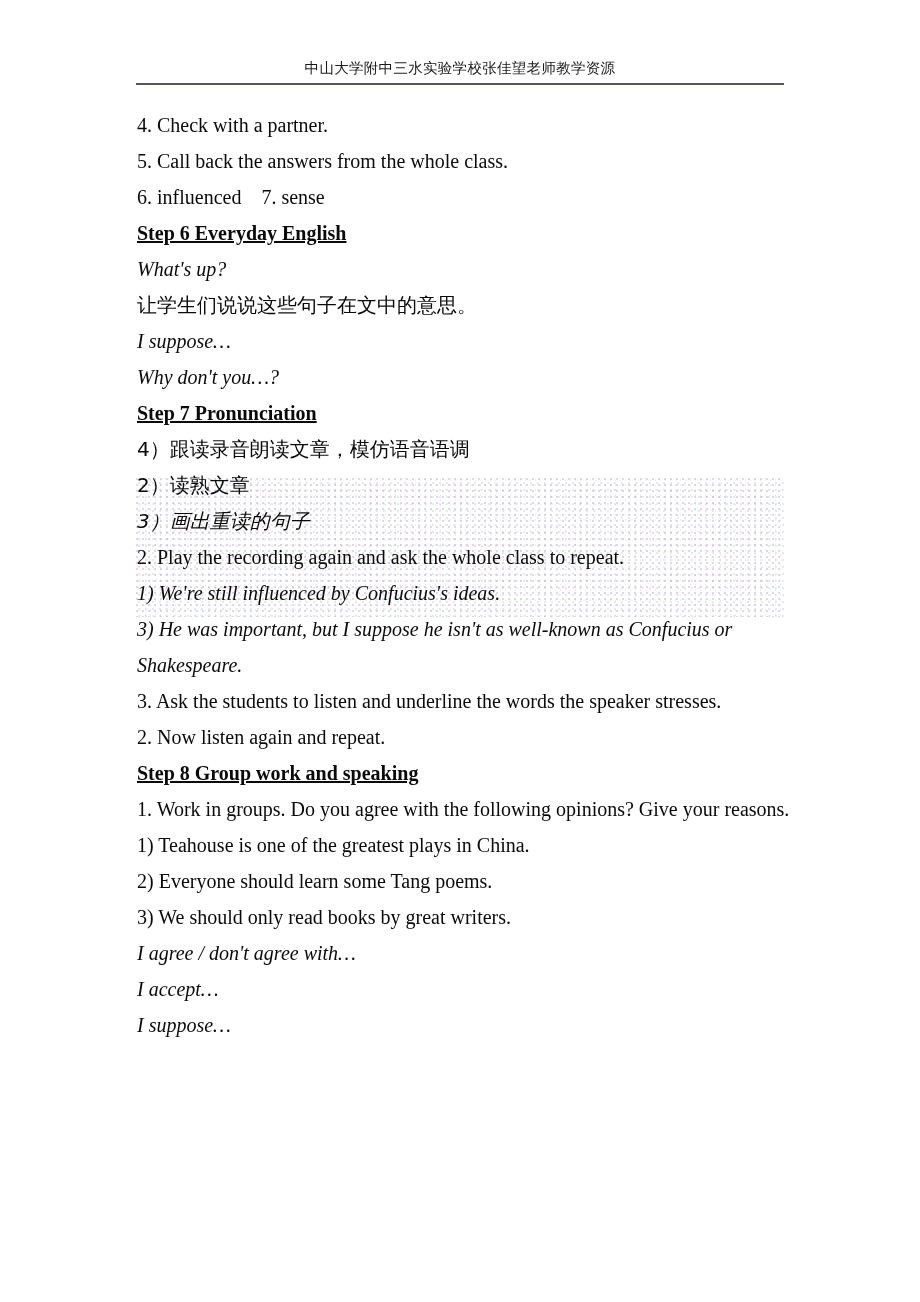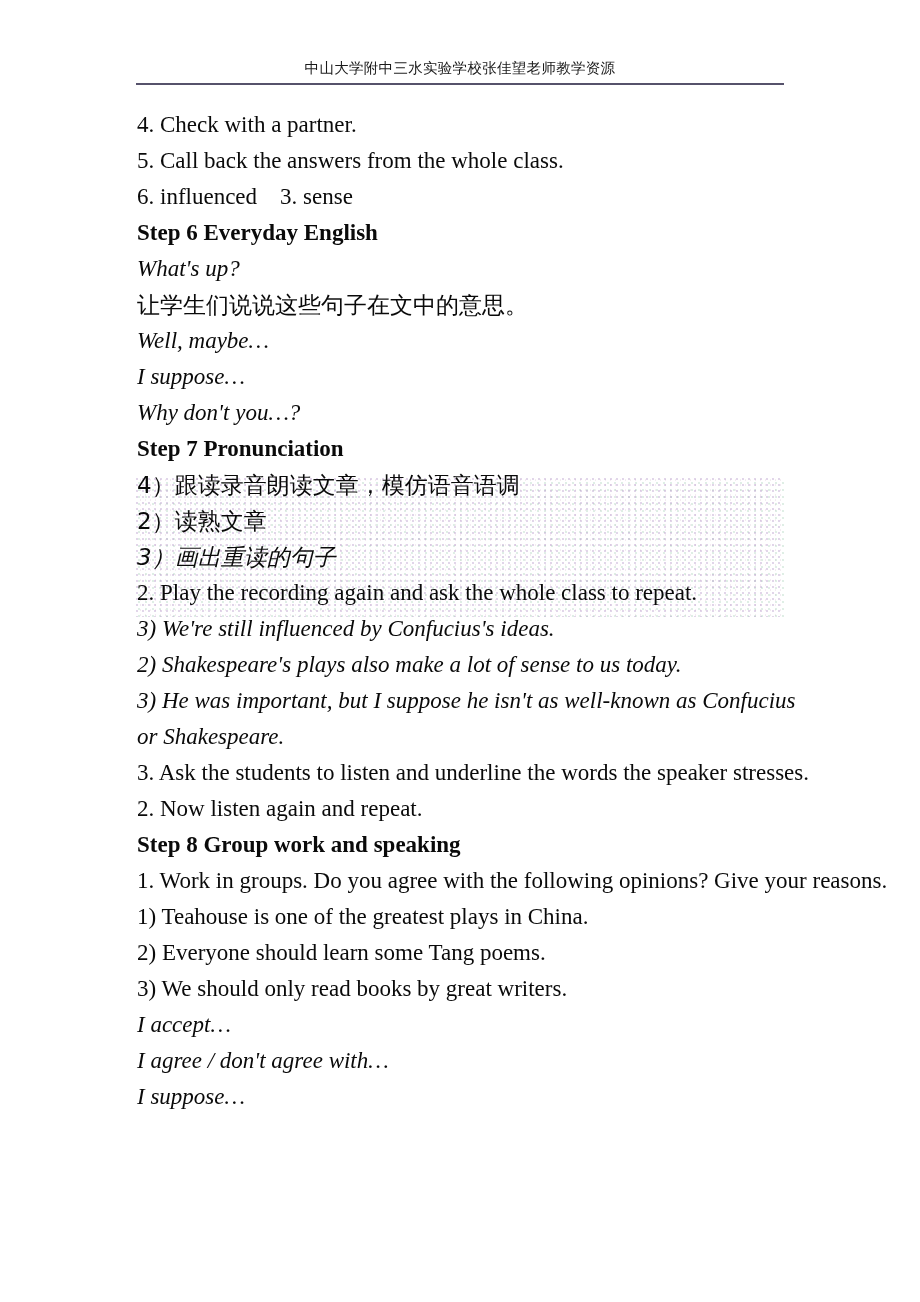--- a/index.html
+++ b/index.html
@@ -50,32 +50,33 @@
   .body-zone {
     position: absolute;
     left: 137px;
     top: 107px;
     width: 660px;
   }
 
   p.line {
     margin: 0;
     padding: 0;
-    font-size: 23px;
+    font-size: 20px;
     line-height: 36px;
     color: #0a0a0a;
     white-space: pre;
   }
   p.wrap {
     white-space: normal;
   }
 
   .bold {
     font-weight: bold;
     font-size: 16.4px;
+    text-decoration: underline;
   }
   .italic {
     font-style: italic;
   }
   .red {
     color: #ff0000;
   }
   .cjk {
     font-family: "DejaVu Sans", "Liberation Sans", sans-serif;
     font-size: 16.2px;
@@ -118,66 +119,64 @@
 
   <div class="shade-block"></div>
 
   <div class="body-zone">
 
     <p class="line">4. Check with a partner.</p>
 
     <p class="line">5. Call back the answers from the whole class.</p>
 
 
-    <p class="line red">6. influenced    3. sense</p>
+    <p class="line red">6. influenced    7. sense</p>
 
     <p class="line bold">Step 6 Everyday English</p>
 
     <p class="line italic">What's up?</p>
 
     <p class="line cjk">让学生们说说这些句子在文中的意思。</p>
 
-    <p class="line italic">Well, maybe…</p>
 
     <p class="line italic">I suppose…</p>
 
     <p class="line italic">Why don't you…?</p>
 
     <p class="line bold above-shade">Step 7 Pronunciation</p>
 
     <p class="line cjk above-shade">4）跟读录音朗读文章，模仿语音语调</p>
 
     <p class="line cjk above-shade">2）读熟文章</p>
 
     <p class="line cjk above-shade indent-sm">3）画出重读的句子</p>
 
 
     <p class="line">2. Play the recording again and ask the whole class to repeat.</p>
 
-    <p class="line italic">3) We're still influenced by Confucius's ideas.</p>
+    <p class="line italic">1) We're still influenced by Confucius's ideas.</p>
 
-    <p class="line italic">2) Shakespeare's plays also make a lot of sense to us today.</p>
 
     <p class="line wrap italic" style="text-indent:0; padding-left:19px; margin-left:-19px;">3) He was important, but I suppose he isn't as well-known as Confucius or Shakespeare.</p>
 
     <p class="line">3. Ask the students to listen and underline the words the speaker stresses.</p>
 
     <p class="line">2. Now listen again and repeat.</p>
 
     <p class="line bold">Step 8 Group work and speaking</p>
 
     <p class="line">1. Work in groups. Do you agree with the following opinions? Give your reasons.</p>
 
     <p class="line">1) Teahouse is one of the greatest plays in China.</p>
 
     <p class="line">2) Everyone should learn some Tang poems.</p>
 
     <p class="line">3) We should only read books by great writers.</p>
 
+    <p class="line italic">I agree / don't agree with…</p>
+
     <p class="line italic">I accept…</p>
-
-    <p class="line italic">I agree / don't agree with…</p>
 
     <p class="line italic">I suppose…</p>
 
   </div>
 
 </div>
 
 </body></html>

